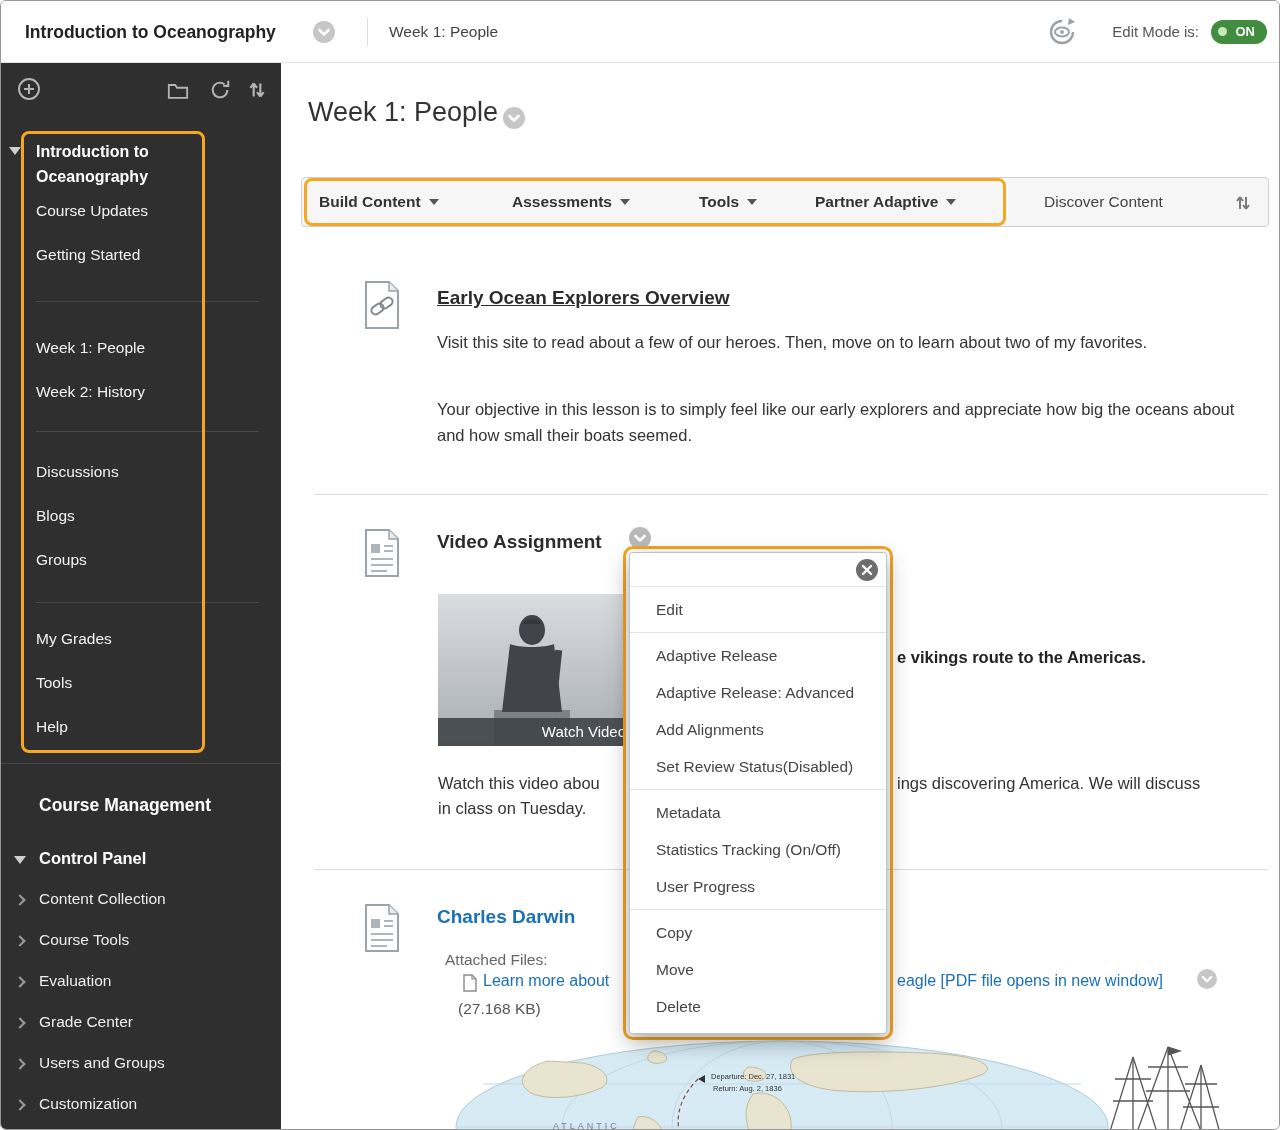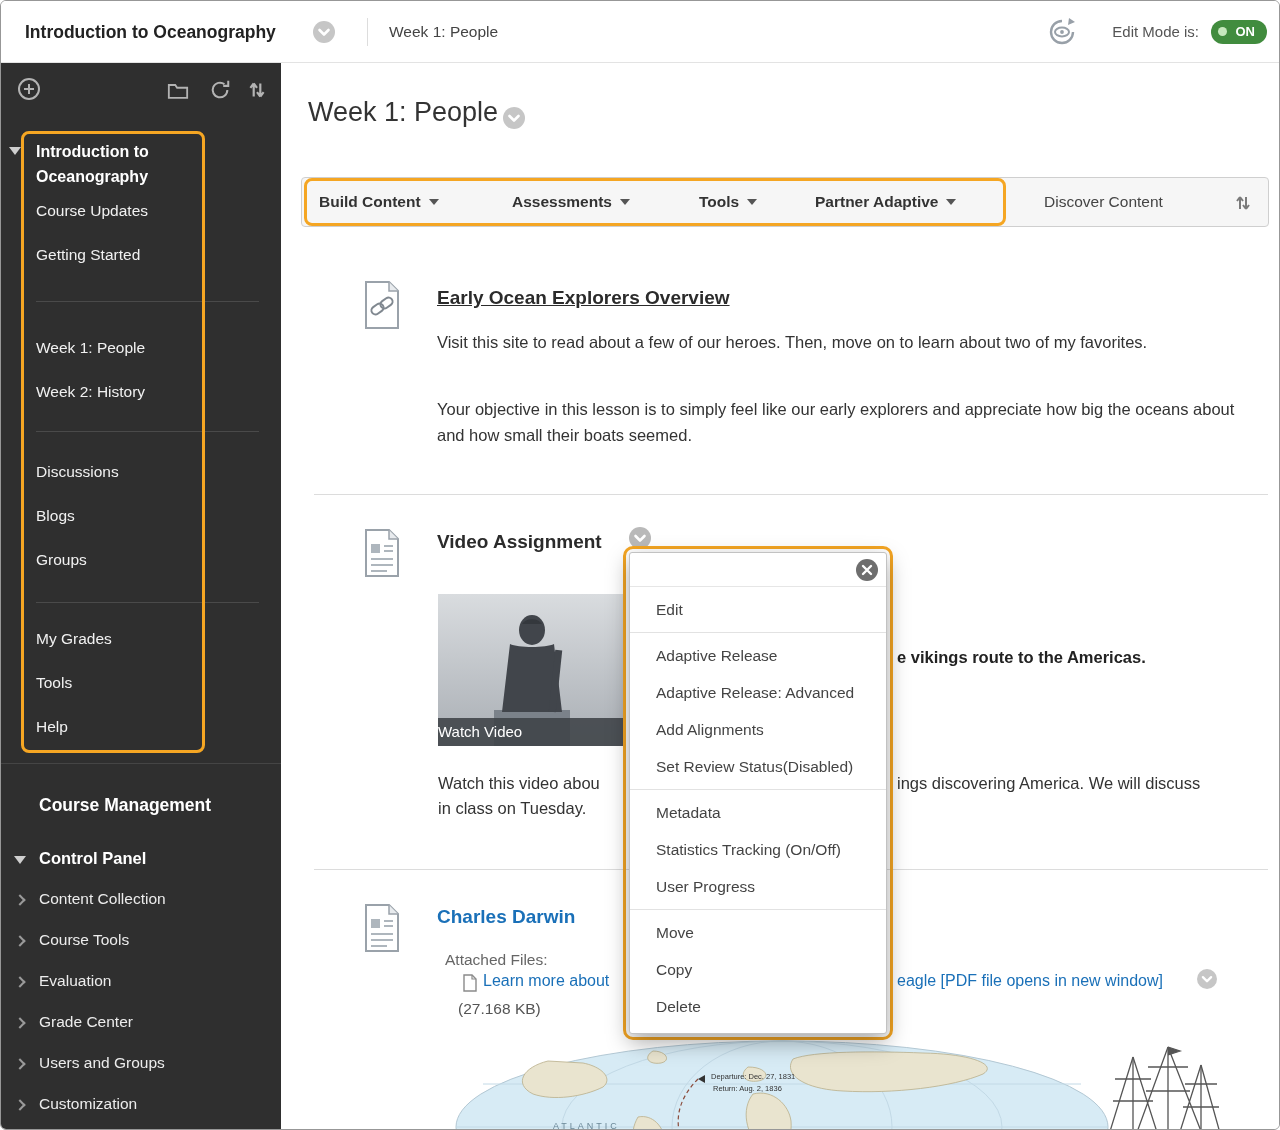--- a/index.html
+++ b/index.html
@@ -83,21 +83,21 @@
   .it1-p2{ position:absolute; left:156px; top:333px; width:806px; font-size:16.5px;
            line-height:26px; color:#333; }
   .hdiv{ position:absolute; left:33px; width:954px; height:1px; background:#dcdcdc; }
   .div1{ top:431px; } .div2{ top:806px; }
 
   .it2-title{ position:absolute; left:156px; top:468px; font-size:19px; font-weight:bold; color:#2b2b2b; }
   .it2-chev{ position:absolute; left:348px; top:464px; cursor:pointer; }
   .thumb{ position:absolute; left:157px; top:531px; width:188px; height:152px; overflow:hidden; cursor:pointer; }
   .thumb-cap{ position:absolute; left:0; bottom:0; width:100%; height:28px;
               background:rgba(62,66,71,.88); color:#fff; font-size:15px; line-height:28px;
-              text-align:left; }
+              text-align:right; }
   .it2-bold{ position:absolute; left:616px; top:585px; font-size:16.5px; font-weight:bold;
              color:#222; white-space:nowrap; }
   .it2-l1a{ position:absolute; left:157px; top:711px; font-size:16.5px; color:#333; white-space:nowrap; }
   .it2-l1b{ position:absolute; left:616px; top:711px; font-size:16.5px; color:#333; white-space:nowrap; }
   .it2-l2{ position:absolute; left:157px; top:736px; font-size:16.5px; color:#333; white-space:nowrap; }
 
   .it3-title{ position:absolute; left:156px; top:843px; font-size:19px; font-weight:bold;
               color:#1a70b8; cursor:pointer; }
   .it3-att{ position:absolute; left:164px; top:888px; font-size:15.5px; color:#666; }
   .file-ic{ position:absolute; left:182px; top:911px; width:14px; height:18px; }
@@ -390,21 +390,21 @@
           <li>Adaptive Release: Advanced</li>
           <li>Add Alignments</li>
           <li>Set Review Status(Disabled)</li>
         </ul>
         <ul>
           <li>Metadata</li>
           <li>Statistics Tracking (On/Off)</li>
           <li>User Progress</li>
         </ul>
         <ul>
+          <li>Copy</li>
           <li>Move</li>
-          <li>Copy</li>
           <li>Delete</li>
         </ul>
       </div>
     </div>
 
   </div>
 </div>
 
 </body></html>

